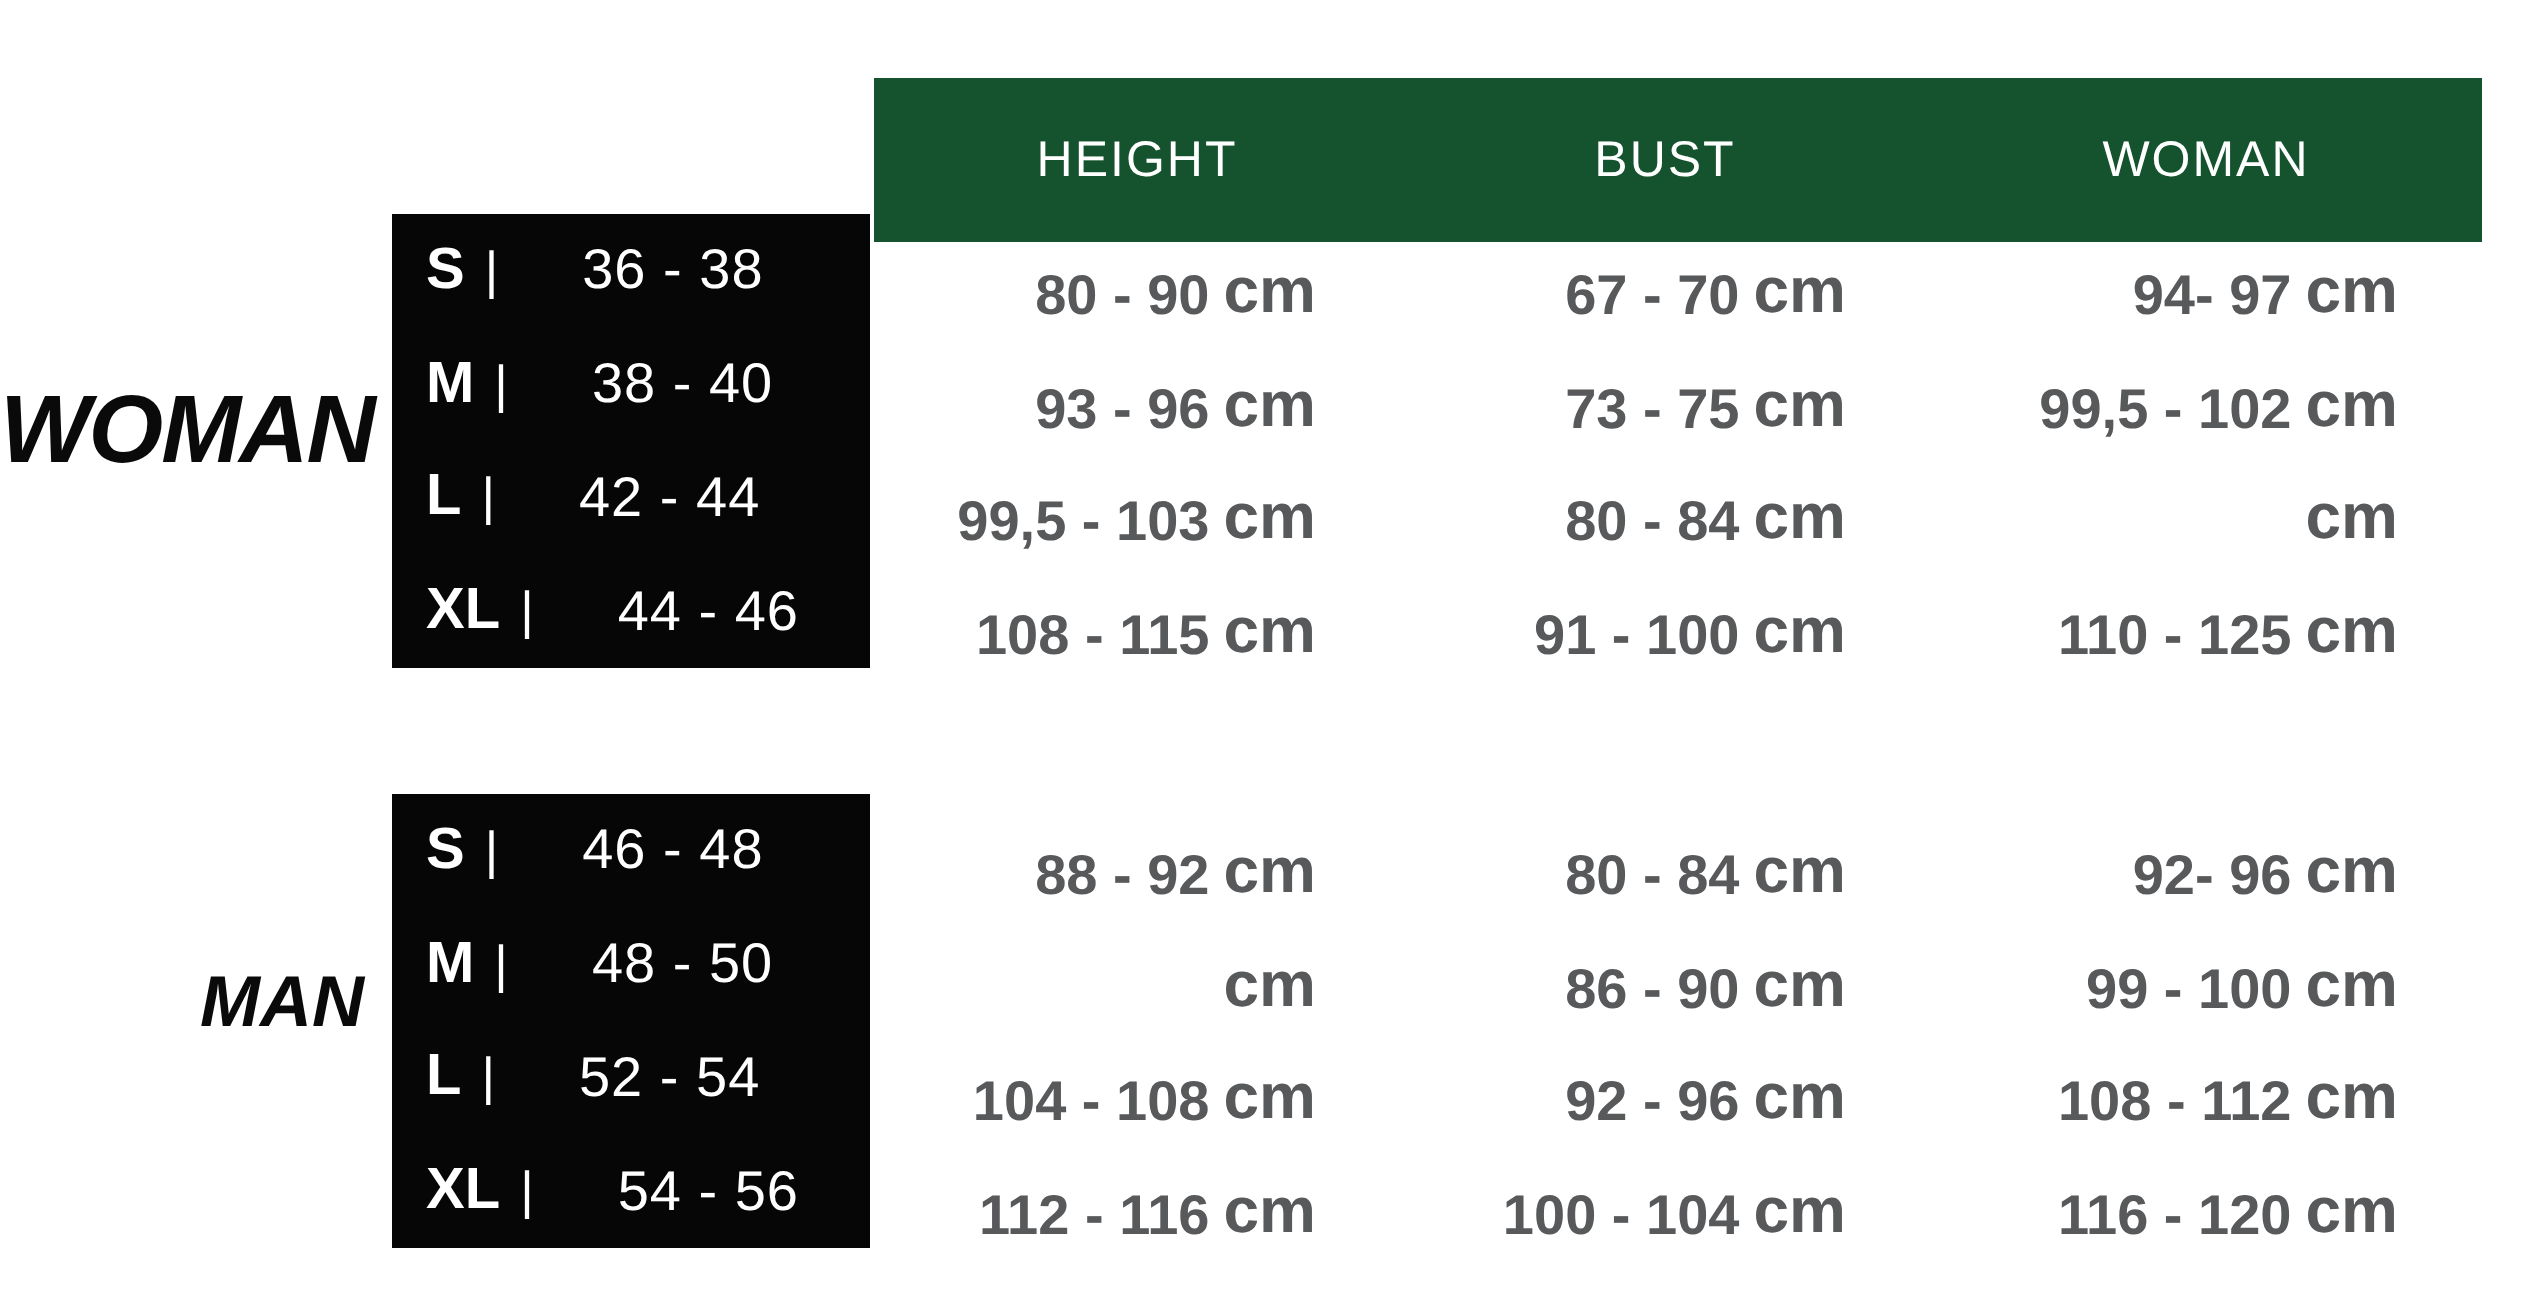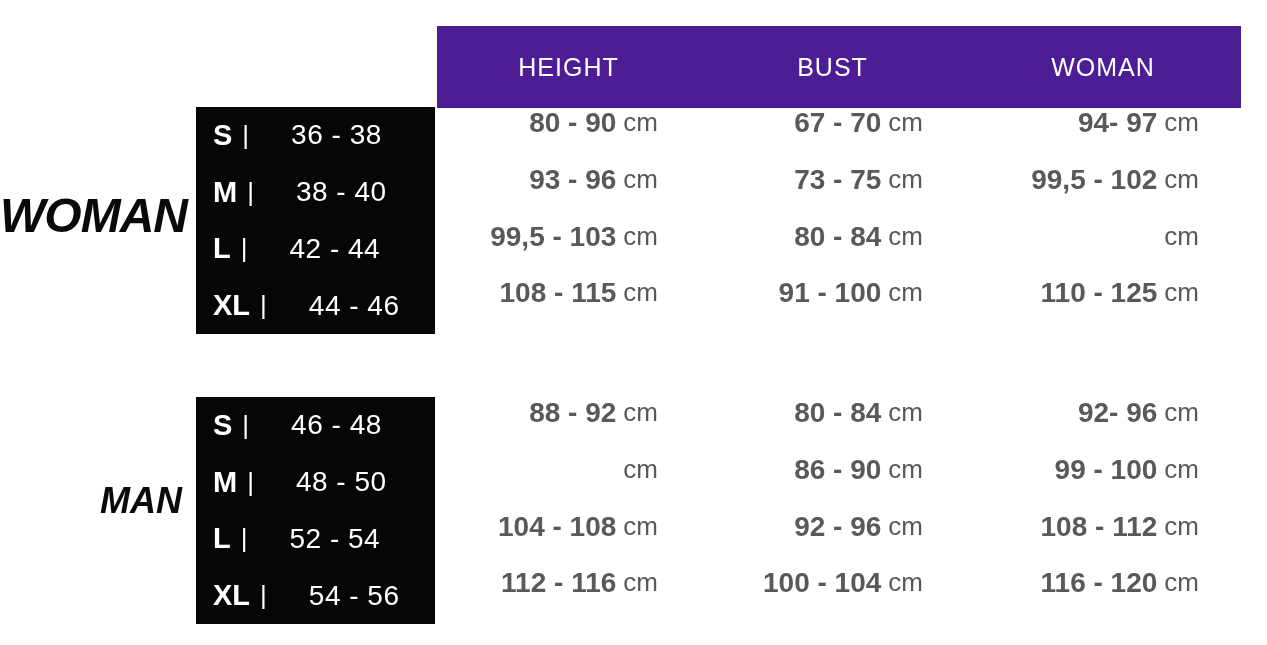--- a/index.html
+++ b/index.html
@@ -7,23 +7,23 @@
     position: relative;
     width: 1267px;
     height: 645px;
     background: #ffffff;
     font-family: "Liberation Sans", sans-serif;
     overflow: hidden;
   }
   
   .header-bar {
     position: absolute;
-    left: 437px; top: 26px;
+    left: 437px; top: 39px;
     width: 804px; height: 82px;
-    background: #4c1d95;
+    background: #14532d;
     display: grid;
     grid-template-columns: 263px 265px 276px;
     align-items: center;
   }
   .hcol {
     text-align: center;
     color: #ffffff;
     font-size: 25px;
     font-weight: 400;
     letter-spacing: 1px;
@@ -69,28 +69,28 @@
     left: 437px;
     width: 804px; height: 227px;
     display: grid;
     grid-template-columns: 263px 265px 276px;
     grid-template-rows: repeat(4, 1fr);
   }
   .data-grid.woman { top: 107px; }
   .data-grid.man   { top: 397px; }
   .cell {
     display: flex;
-    align-items: flex-start;
+    align-items: flex-end;
     justify-content: flex-end;
     padding-right: 42px;
     color: #58595b;
     white-space: nowrap;
   }
   .num  { font-weight: 700; font-size: 28px; }
-  .unit { font-weight: 400; font-size: 26px; margin-left: 7px; }
+  .unit { font-weight: 700; font-size: 32px; margin-left: 7px; }
 </style>
 </head>
 <body>
 
 <div class="canvas">
 
   <div class="header-bar">
     <div class="hcol">HEIGHT</div>
     <div class="hcol">BUST</div>
     <div class="hcol">WOMAN</div>

